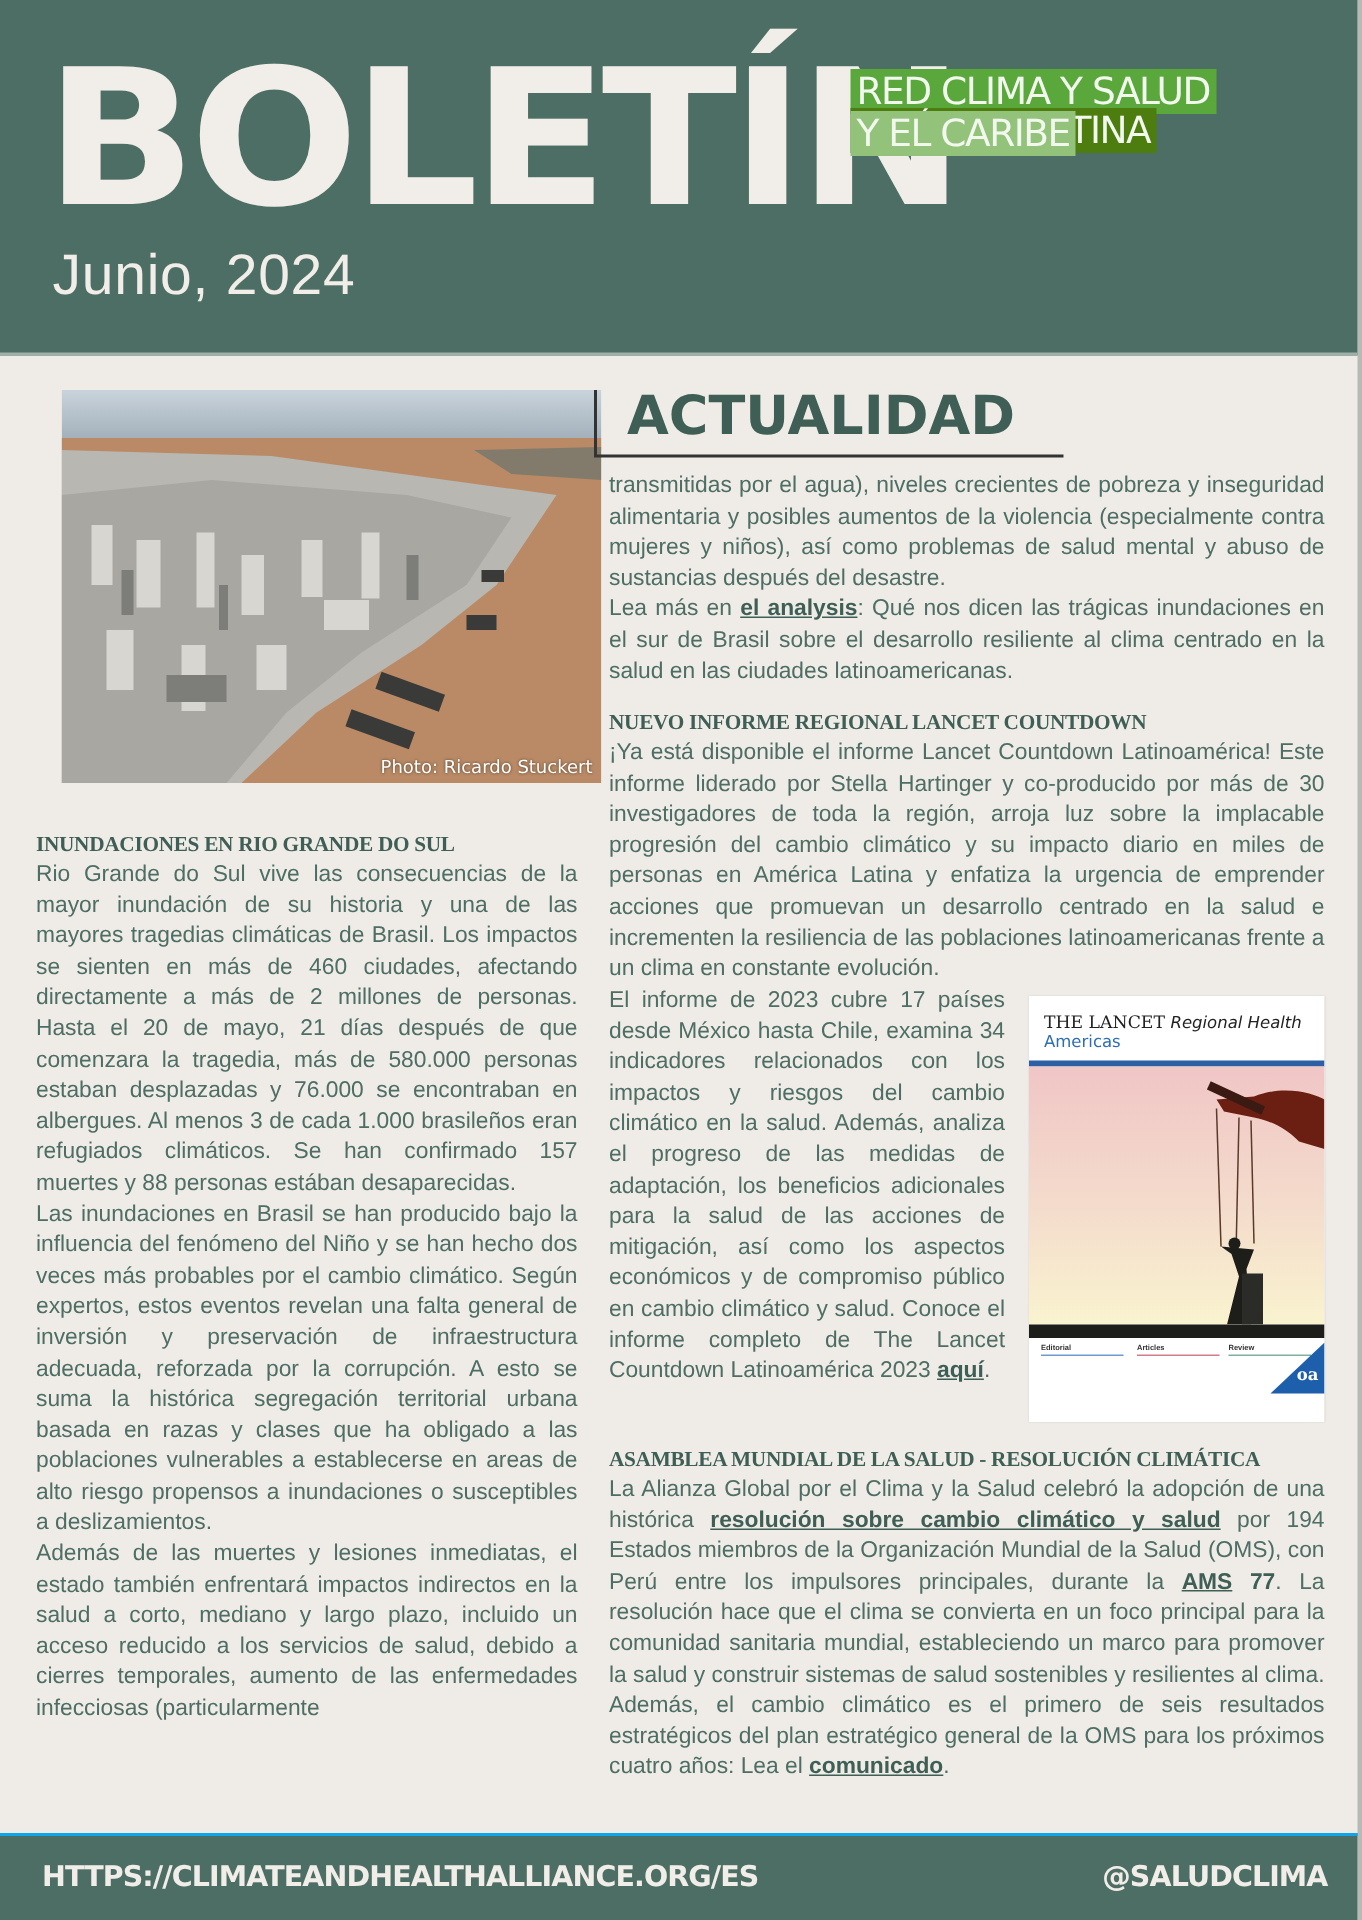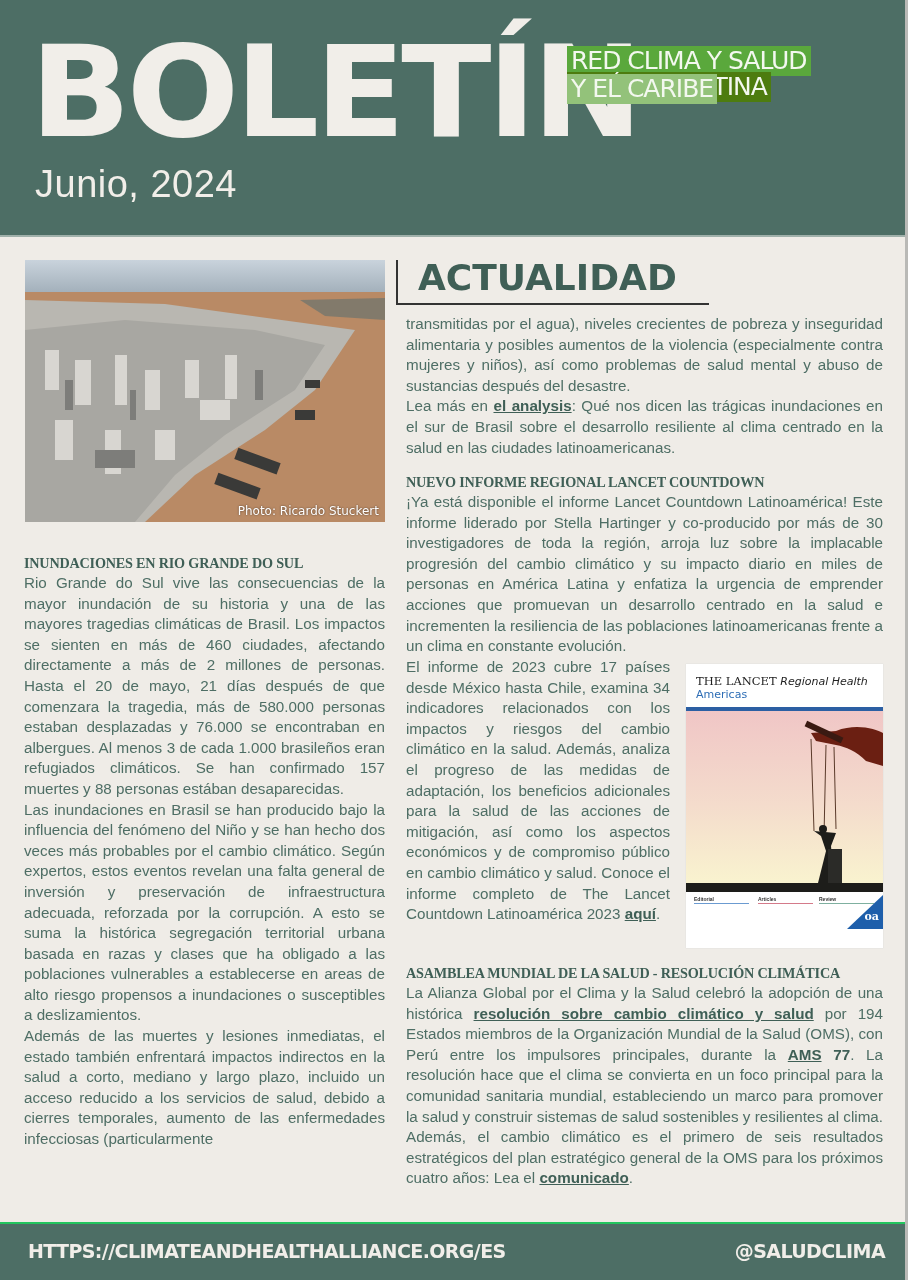--- a/index.html
+++ b/index.html
@@ -33,21 +33,21 @@
   .tag-1 { background: #5aa83c; }
   .tag-2 { background: #4d7c0f; margin-top: 12px; }
   .tag-3 { background: #93c27a; }
   .tag-row { display: block; height: 14px; }
   .date {
     position: absolute; left: 35px; top: 163px; font-size: 38px; color: #f1eee9;
     font-family: "Liberation Sans", sans-serif; letter-spacing: 0.5px;
   }
   
   .photo {
-    position: absolute; left: 25px; top: 260px; width: 360px; height: 262px;
+    position: absolute; left: 41px; top: 260px; width: 360px; height: 262px;
     overflow: hidden;
   }
   .photo-caption {
     position: absolute; right: 6px; bottom: 4px; color: #ffffff; font-size: 12px;
     font-family: "DejaVu Sans", sans-serif; text-shadow: 0 0 2px rgba(0,0,0,0.6);
   }
   .col-left { position: absolute; left: 24px; top: 553px; width: 361px; }
   .col-right { position: absolute; left: 406px; width: 477px; }
   .sect-title {
     font-family: Liberation Serif, serif; font-weight: bold; font-size: 14.2px;
@@ -77,21 +77,21 @@
   .cover-art { position: absolute; left: 0; top: 47px; width: 197px; height: 172px; background: linear-gradient(#f0c6c6, #f4dccc 55%, #f9f3cf); }
   .cover-ground { position: absolute; left: 0; top: 219px; width: 197px; height: 9px; background: #1d1d1a; }
   .cover-foot { position: absolute; left: 0; top: 228px; width: 197px; height: 37px; background: #fff; }
   .cover-foot .ft { position: absolute; top: 4px; font-size: 5px; color: #333; font-weight: bold; }
   .cover-foot .ln { position: absolute; top: 11px; height: 1px; width: 55px; }
   .oa { position: absolute; right: 0; bottom: 0; width: 0; height: 0; border-left: 36px solid transparent; border-bottom: 34px solid #1e5fab; }
   .oa-t { position: absolute; right: 4px; bottom: 6px; color: #fff; font-size: 11px; font-weight: bold; font-family: "DejaVu Serif", serif; }
   
   .footer {
     position: absolute; left: 0; top: 1222px; width: 905px; height: 58px; background: #4d6e65;
-    border-top: 2px solid #22c55e;
+    border-top: 2px solid #0ea5e9;
   }
   .footer-url, .footer-handle {
     position: absolute; top: 16px; font-family: "DejaVu Sans", sans-serif; font-weight: bold;
     font-size: 19px; color: #f1eee9; letter-spacing: -0.6px;
   }
   .footer-url { left: 28px; }
   .footer-handle { right: 20px; }
 </style>
 </head>
 <body>

